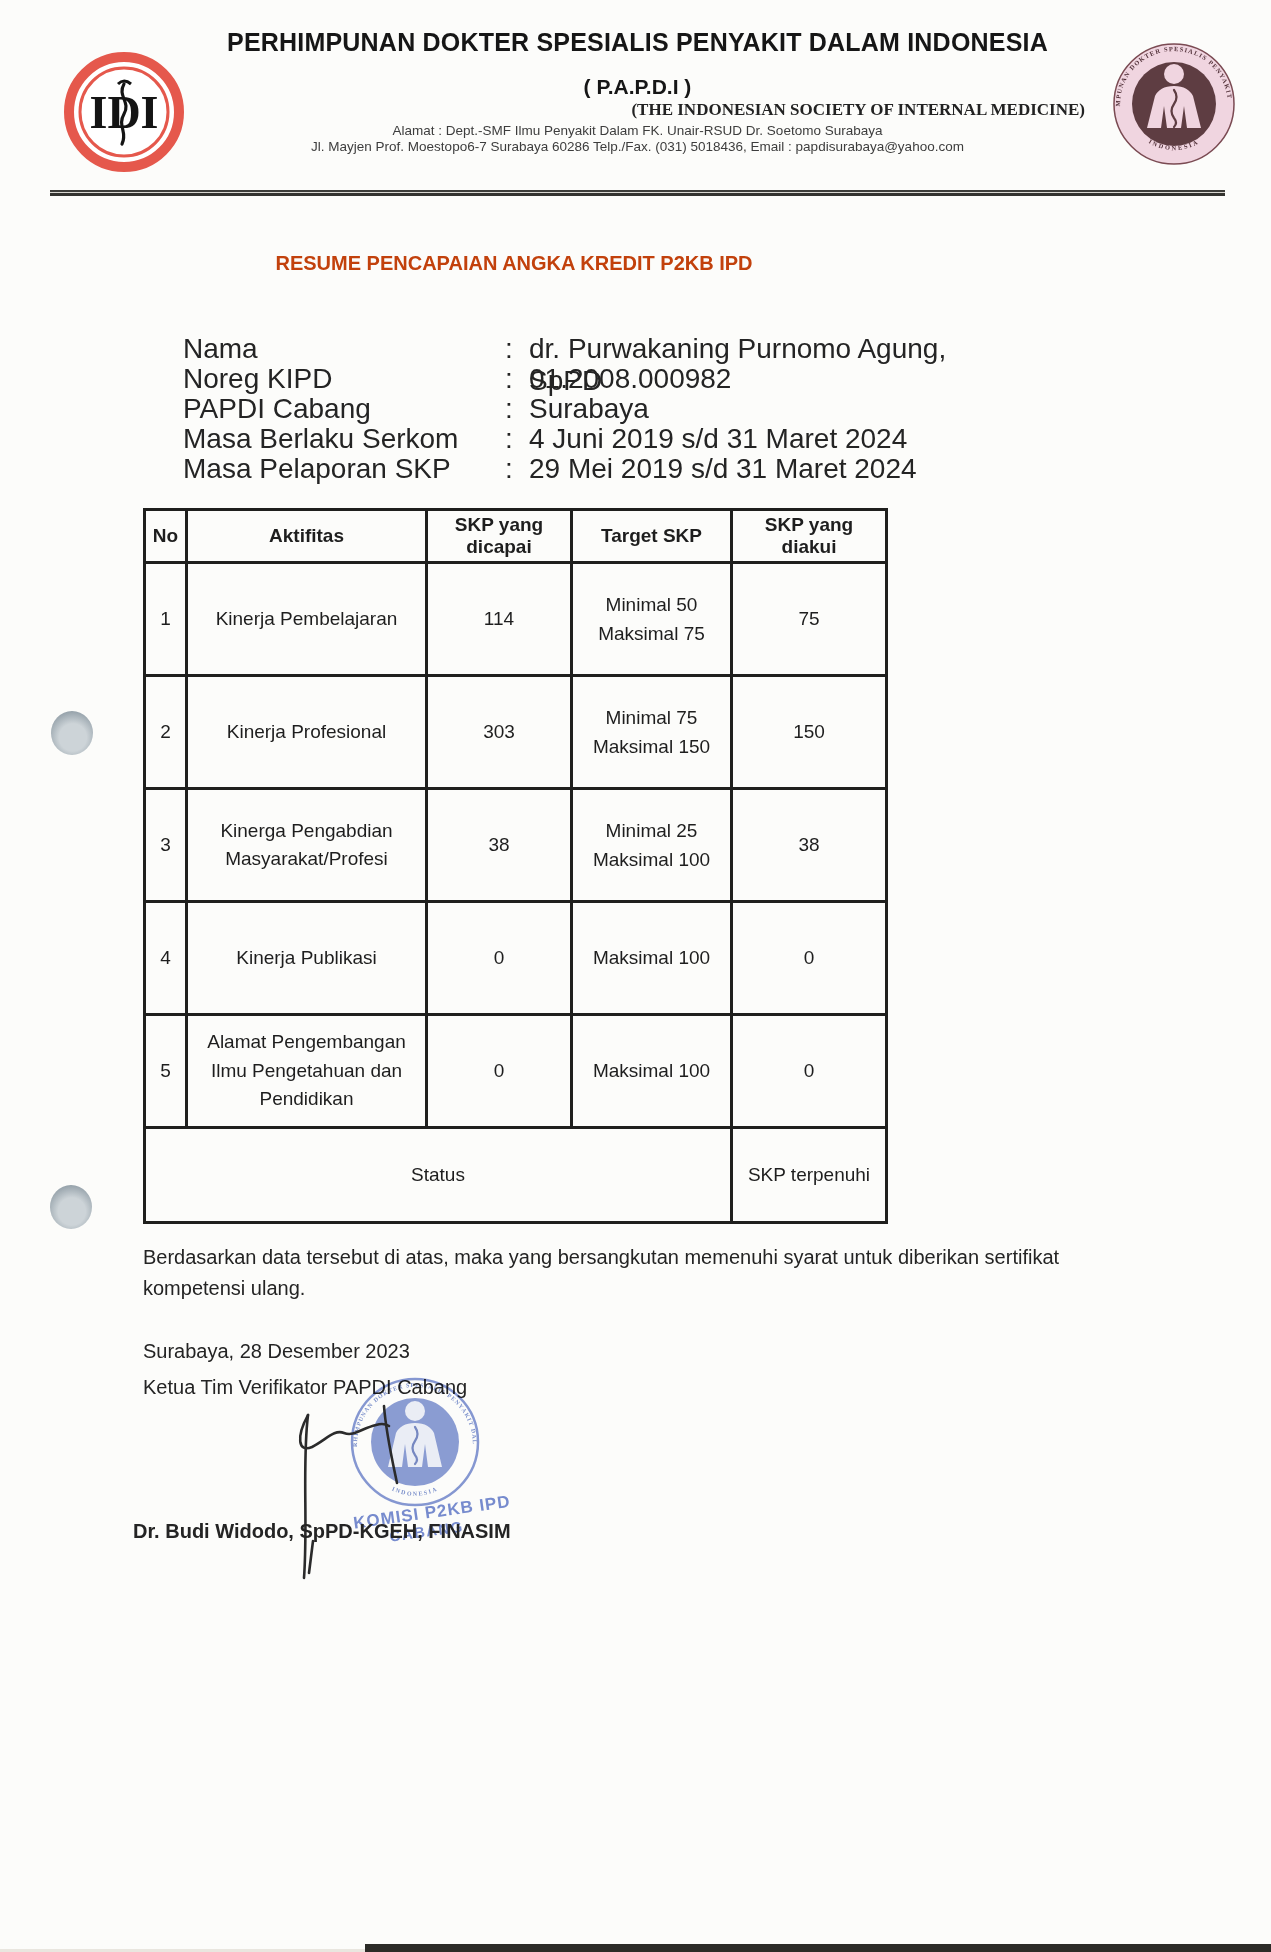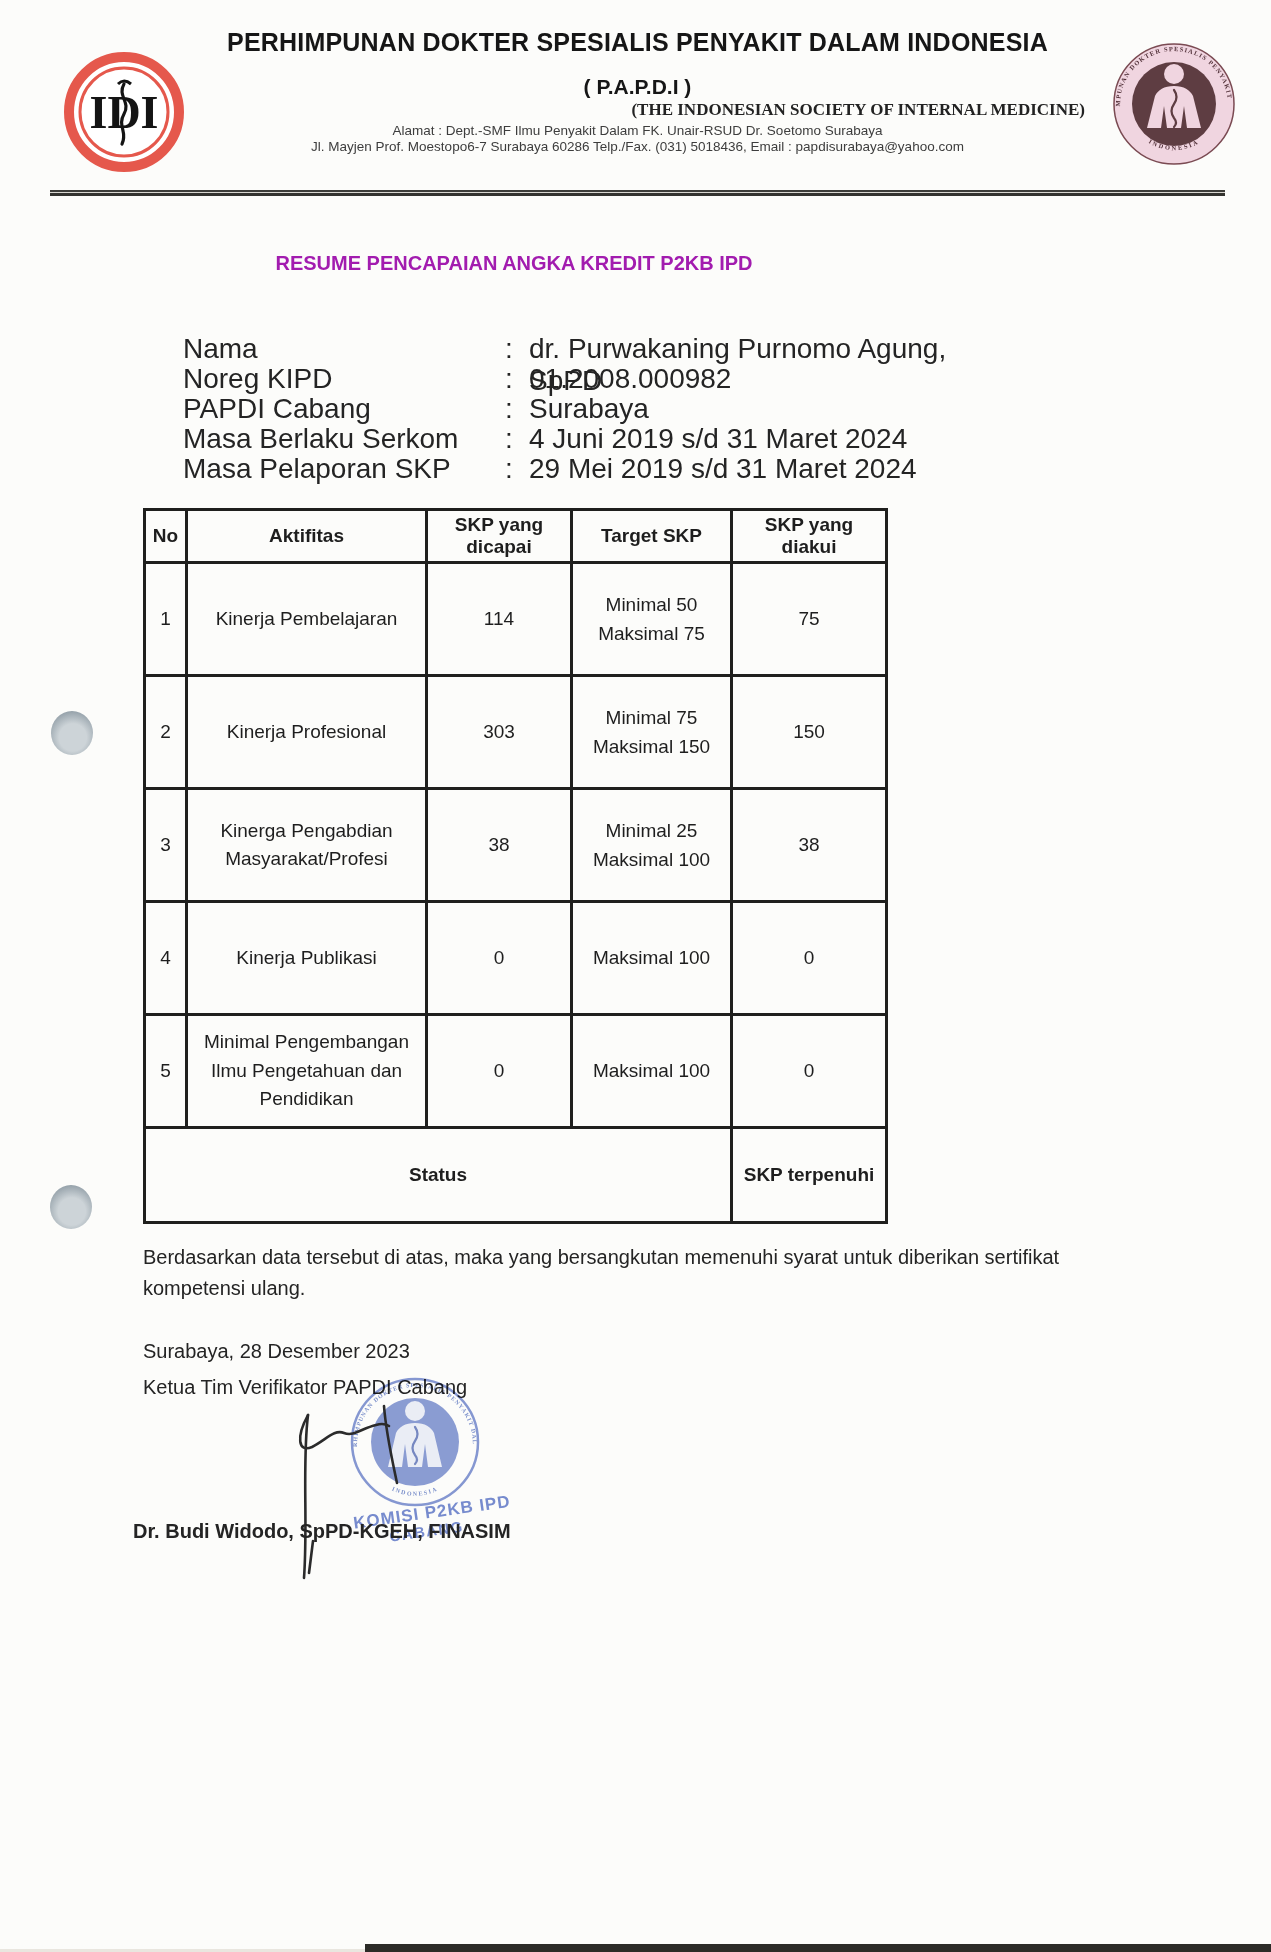--- a/index.html
+++ b/index.html
@@ -23,21 +23,21 @@
   .lh6{font-size:13.5px;color:#3d3d3d;margin-top:1px;}
   .logo-left{position:absolute;left:8px;top:18px;}
   .logo-right{position:absolute;right:-14px;top:12px;}
   .rule{
     position:absolute;top:190px;left:50px;right:46px;height:6px;
     background:linear-gradient(#3c3c38 0 2px,#d8d6d0 2px 3px,#33332f 3px 6px);
   }
   
   .doc-title{
     position:absolute;top:252px;left:143px;width:742px;
-    text-align:center;font-size:20px;font-weight:bold;color:#a21caf;
+    text-align:center;font-size:20px;font-weight:bold;color:#c2410c;
   }
   
   .info-block{position:absolute;top:333px;left:183px;width:820px;font-size:28px;}
   .info-row{display:flex;height:30px;align-items:baseline;}
   .info-label{width:322px;flex:none;}
   .info-colon{width:24px;flex:none;}
   .info-value{flex:1;}
   
   .skp-table{
     position:absolute;top:508px;left:143px;
@@ -47,21 +47,21 @@
   .skp-table td,.skp-table th{
     border:3px solid #1f1f1d;
     text-align:center;vertical-align:middle;
     padding:3px 6px;font-weight:normal;
   }
   .skp-table thead th{height:30px;font-weight:bold;}
   .skp-table tbody td{height:104px;}
   .cell-target{white-space:pre-line;line-height:1.55;}
   .cell-aktifitas{line-height:1.5;margin-top:20px;}
   .row-jumlah td{height:30px !important;font-weight:bold;}
-  .row-status td{height:86px !important;font-weight:bold;}
+  .row-status td{height:86px !important;font-weight:normal;}
   .col-no{width:42px;} .col-akt{width:240px;} .col-dicapai{width:145px;}
   .col-target{width:160px;} .col-diakui{width:155px;}
   
   .closing{
     position:absolute;top:1222px;left:143px;width:985px;
     font-size:20px;line-height:1.55;color:#242424;
   }
   
   .sig-place{position:absolute;top:1340px;left:143px;font-size:20px;}
   .sig-role{position:absolute;top:1376px;left:143px;font-size:20px;}
@@ -195,21 +195,21 @@
         </tr>
         <tr>
           <td class="cell-no">4</td>
           <td class="cell-aktifitas">Kinerja Publikasi</td>
           <td class="cell-dicapai">0</td>
           <td class="cell-target">Maksimal 100</td>
           <td class="cell-diakui">0</td>
         </tr>
         <tr>
           <td class="cell-no">5</td>
-          <td class="cell-aktifitas">Minimal Pengembangan Ilmu Pengetahuan dan Pendidikan</td>
+          <td class="cell-aktifitas">Alamat Pengembangan Ilmu Pengetahuan dan Pendidikan</td>
           <td class="cell-dicapai">0</td>
           <td class="cell-target">Maksimal 100</td>
           <td class="cell-diakui">0</td>
         </tr>
       </tbody>
     <tbody>
       <tr class="row-status">
         <td colspan="4">Status</td>
         <td>SKP terpenuhi</td>
       </tr>

